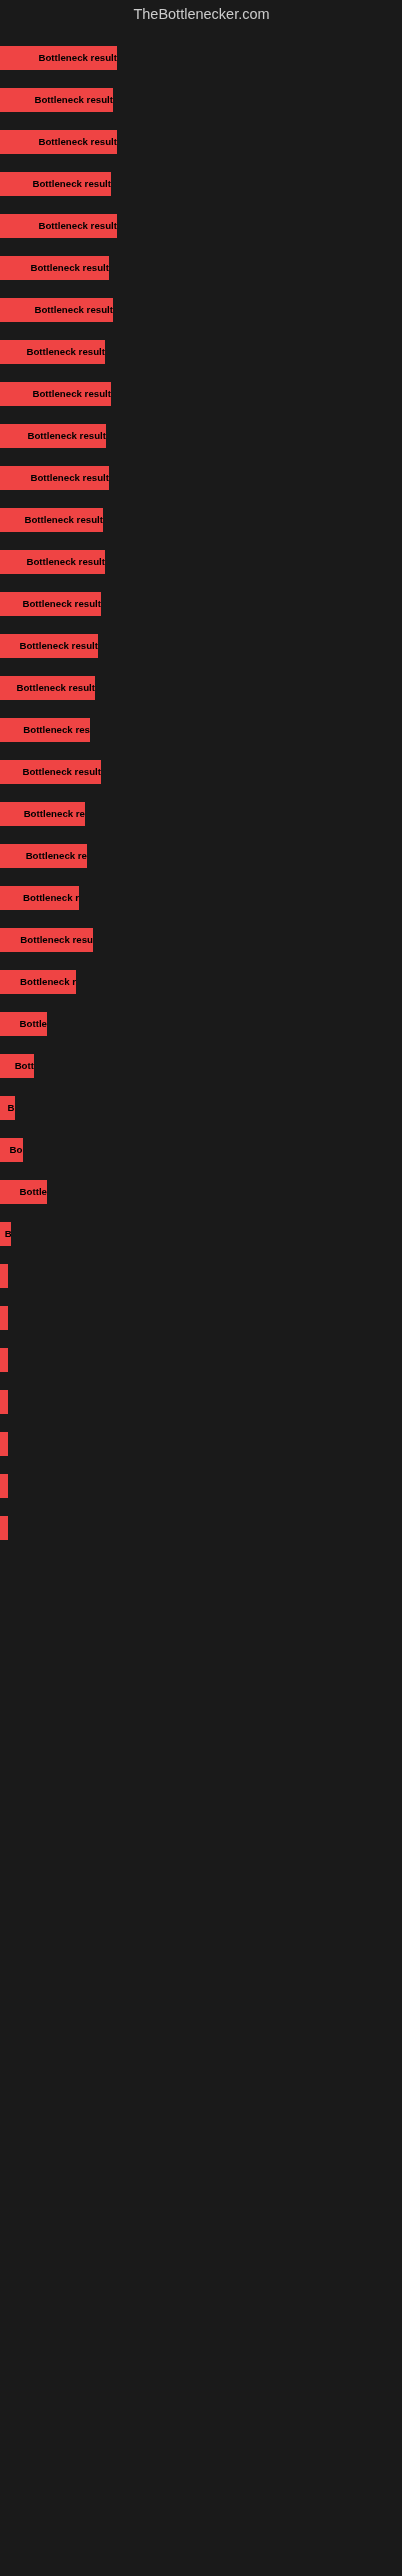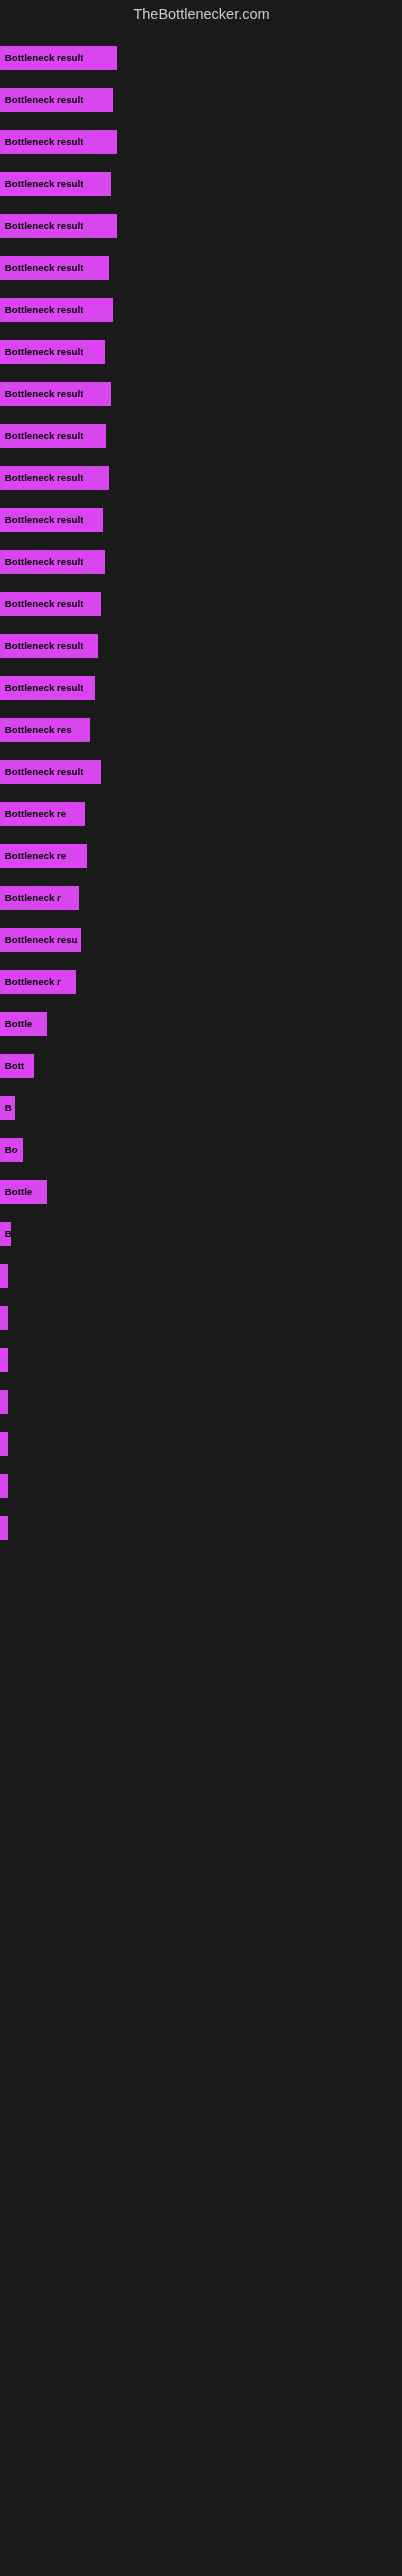--- a/index.html
+++ b/index.html
@@ -32,27 +32,28 @@
     }
 
     .bar-row {
       display: flex;
       align-items: center;
       height: 42px;
       position: relative;
     }
 
     .bar {
-      background-color: #d946ef;
+      background-color: #ef4444;
       height: 24px;
       display: flex;
       align-items: center;
       padding-left: 4.8px;
       position: relative;
       min-width: 8px;
+      justify-content: flex-end;
     }
 
     .bar-label {
       color: #000000;
       font-size: 9.7px;
       font-weight: bold;
       white-space: nowrap;
       overflow: hidden;
     }
 
@@ -220,21 +221,21 @@
       <div class="bar" style="width: 87px;">
         <span class="bar-label">Bottleneck re</span>
       </div>
     </div>
     <div class="bar-row">
       <div class="bar" style="width: 79px;">
         <span class="bar-label">Bottleneck r</span>
       </div>
     </div>
     <div class="bar-row">
-      <div class="bar" style="width: 81px;">
+      <div class="bar" style="width: 93px;">
         <span class="bar-label">Bottleneck resu</span>
       </div>
     </div>
     <div class="bar-row">
       <div class="bar" style="width: 76px;">
         <span class="bar-label">Bottleneck r</span>
       </div>
     </div>
     <div class="bar-row">
       <div class="bar" style="width: 47px;">

